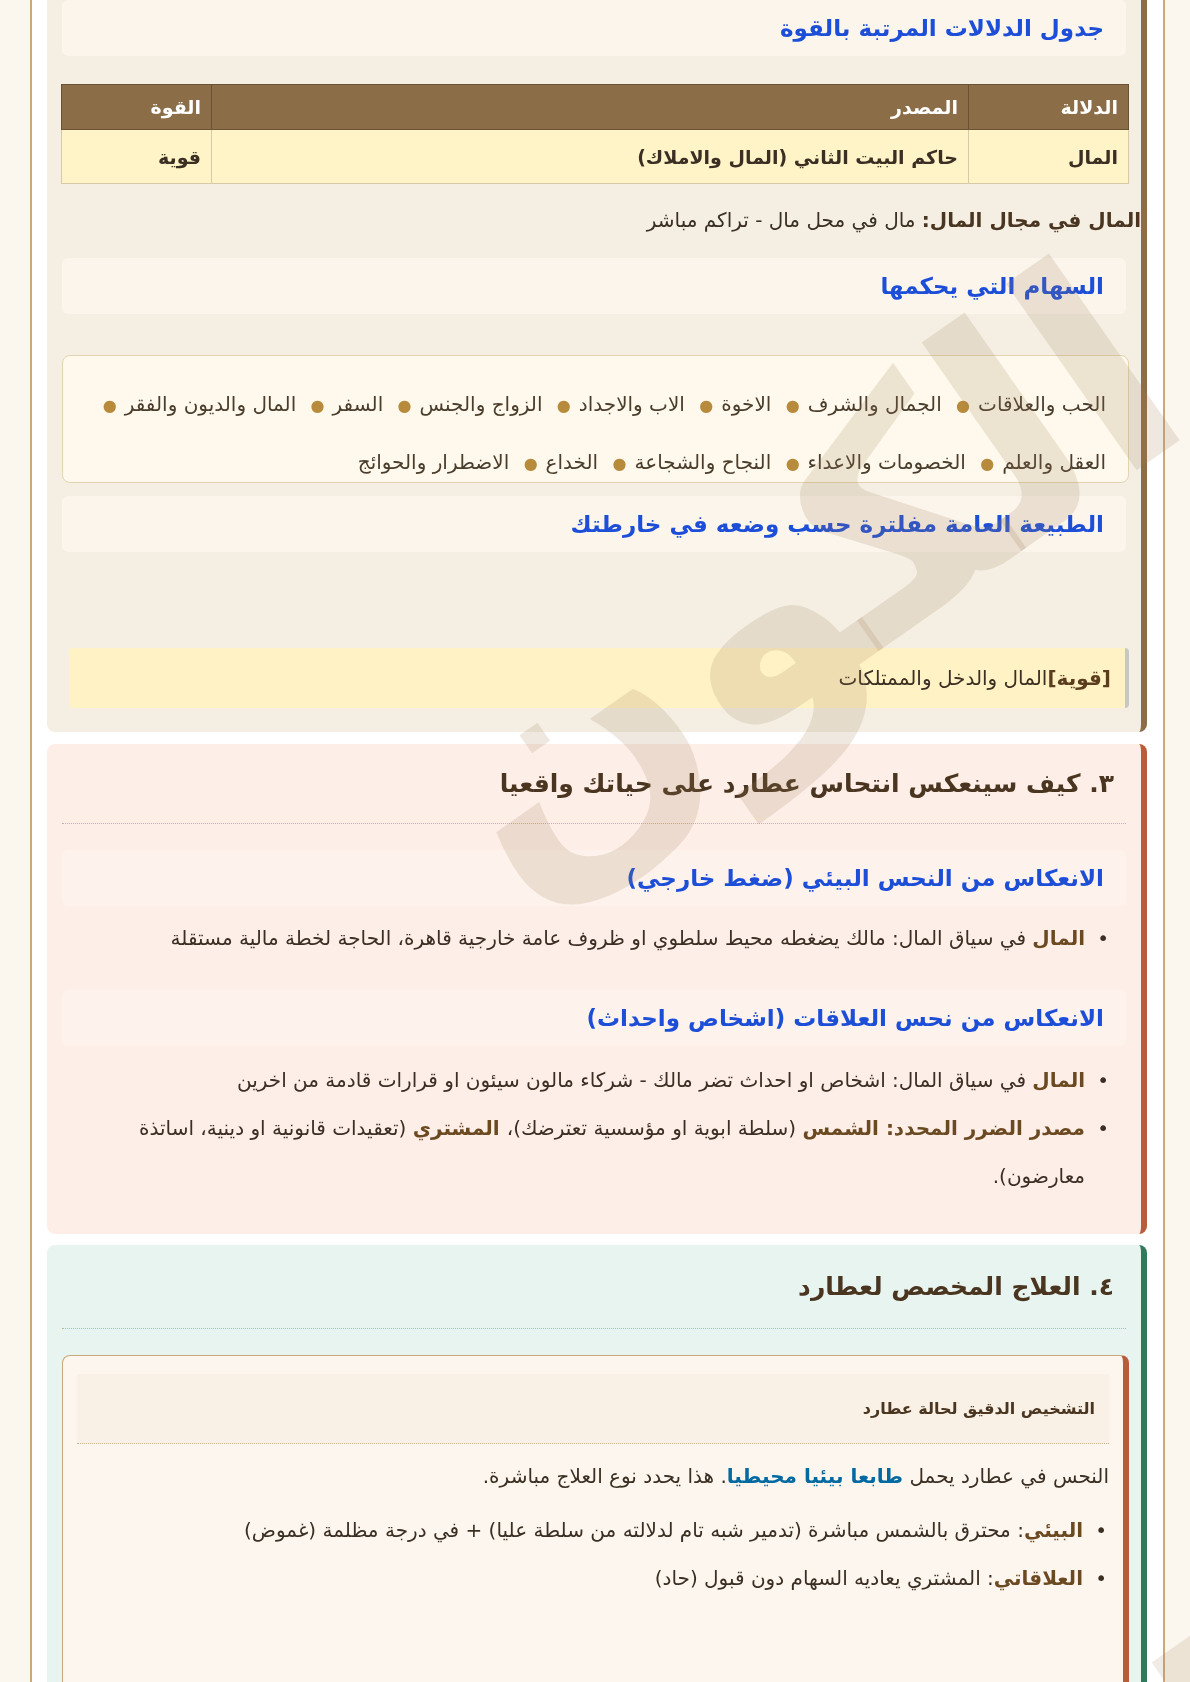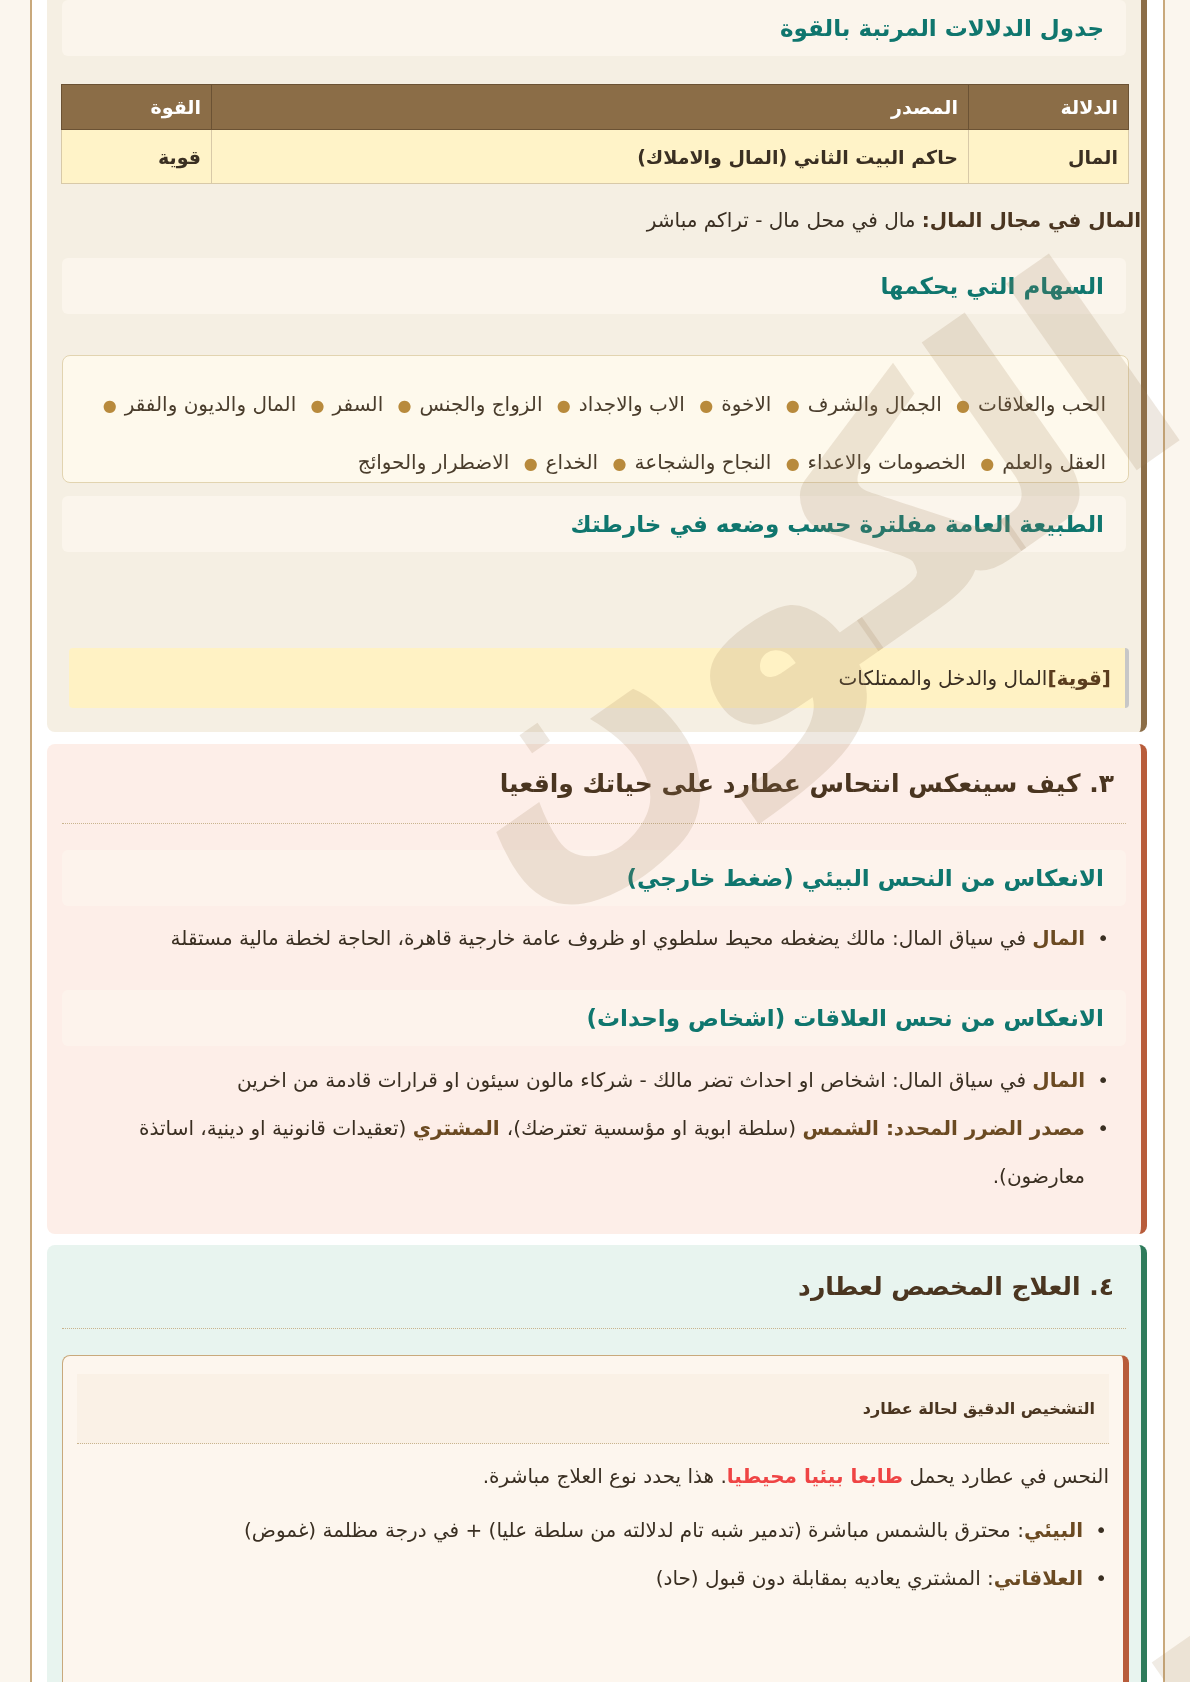--- a/index.html
+++ b/index.html
@@ -67,21 +67,21 @@
   }
 
   .subhead {
     position: absolute;
     left: 15px; right: 15px;
     background: #fbf5ec;
     border-radius: 6px;
     padding: 0 22px;
     font-size: 23px;
     font-weight: bold;
-    color: #0f766e;
+    color: #1d4ed8;
     display: flex; align-items: center;
   }
   .sec-3 .subhead { background: #fdf3ec; }
 
   
   .tbl {
     position: absolute;
     left: 15px; right: 12px; top: 94px;
     border-collapse: collapse;
     width: 1068px;
@@ -182,21 +182,21 @@
     color: #4a3520;
     display: flex; align-items: center;
     padding-right: 14px;
   }
   .card-intro {
     position: absolute;
     right: 14px; top: 108px;
     font-size: 20px;
     color: #3a2f22;
   }
-  .card-intro b { color: #ef4444; }
+  .card-intro b { color: #0369a1; }
   .card .bullets { top: 150px; right: 14px; left: 14px; }
 </style>
 </head>
 <body>
 
 <div class="page-outer"></div>
 
 <div class="section sec-2">
   <div class="subhead" style="top:10px;height:56px;">جدول الدلالات المرتبة بالقوة</div>
 
@@ -273,20 +273,20 @@
   <div class="card">
     <div class="card-title">التشخيص الدقيق لحالة عطارد</div>
     <div class="card-intro">
       <span>النحس في عطارد يحمل </span><b>طابعا بيئيا محيطيا</b><span>. هذا يحدد نوع العلاج مباشرة.</span>
     </div>
     <ul class="bullets">
       <li>
         <b class="kw">البيئي</b><span>: محترق بالشمس مباشرة (تدمير شبه تام لدلالته من سلطة عليا) + في درجة مظلمة (غموض)</span>
       </li>
       <li>
-        <b class="kw">العلاقاتي</b><span>: المشتري يعاديه بمقابلة دون قبول (حاد)</span>
+        <b class="kw">العلاقاتي</b><span>: المشتري يعاديه السهام دون قبول (حاد)</span>
       </li>
     </ul>
   </div>
 </div>
 
 <div class="watermark">نور الكون</div>
 <div class="watermark2">نور الكون</div>
 
 </body></html>

